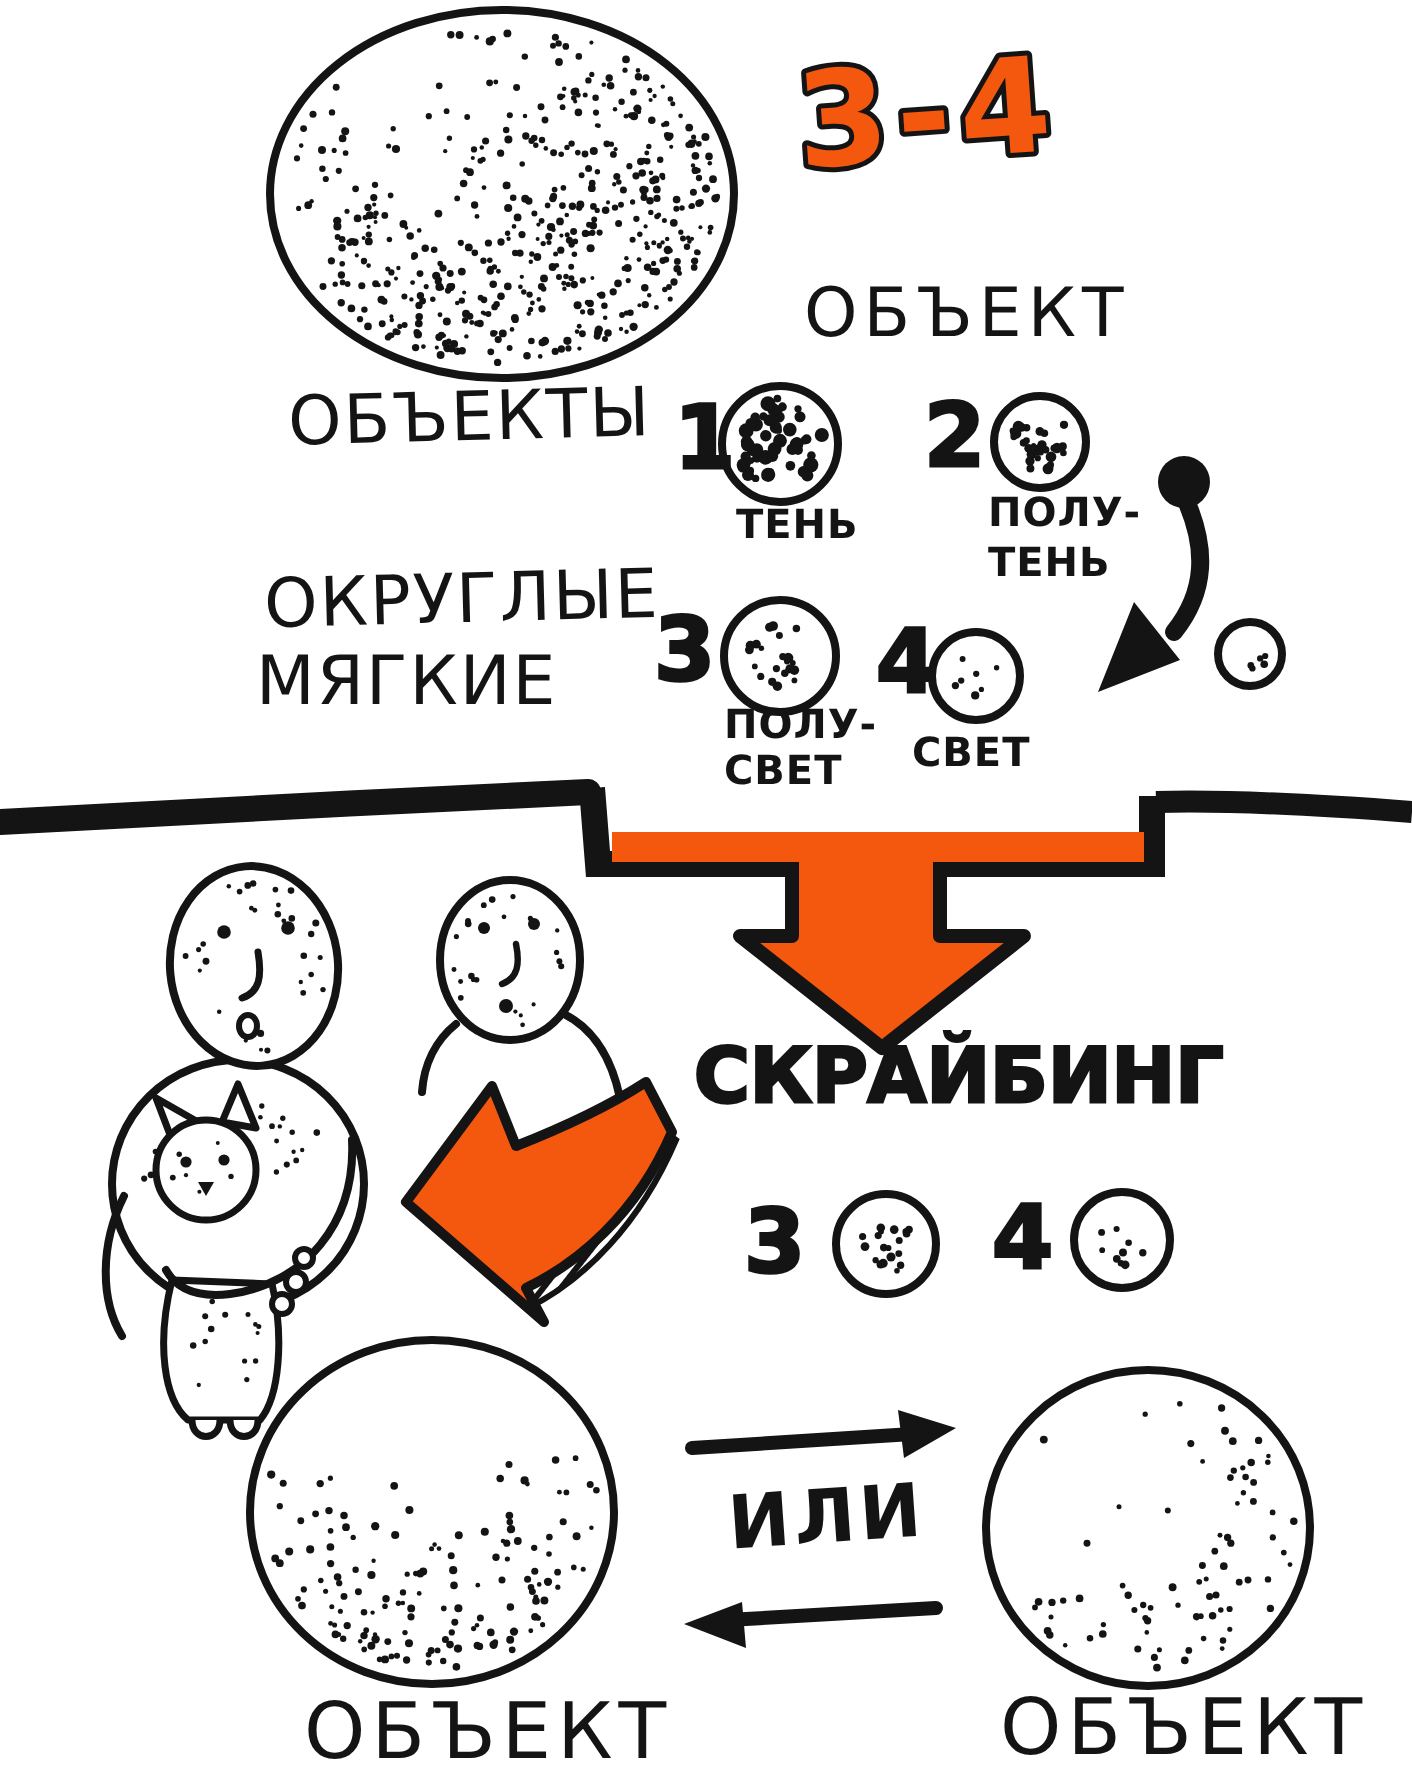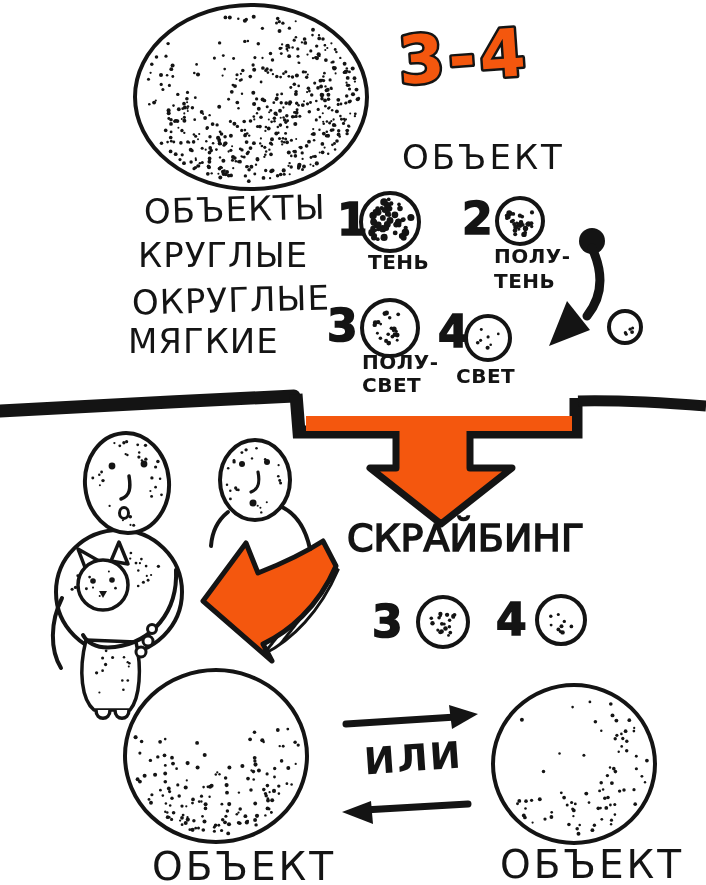--- a/index.html
+++ b/index.html
@@ -4,21 +4,21 @@
 <style>
   html,body{margin:0;padding:0;background:#fff}
   .canvas{position:relative;width:706px;height:885px;background:#FFFFFF;overflow:hidden;
           font-family:"DejaVu Sans",sans-serif;color:#141414}
   .canvas svg.art{position:absolute;left:0;top:0;width:706px;height:885px}
   .txt{position:absolute;white-space:nowrap;line-height:1;color:#141414}
   .t-title{font-size:34px;letter-spacing:3px}
   .t-prop{font-size:34px;letter-spacing:1px}
   .num{font-size:44px;font-weight:bold;-webkit-text-stroke:1.6px #141414}
   .t-label{font-size:20px;font-weight:bold;letter-spacing:.5px}
-  .t-heavy{font-size:38px;font-weight:normal;-webkit-text-stroke:1.6px #141414;letter-spacing:0px}
+  .t-heavy{font-size:38px;font-weight:bold;-webkit-text-stroke:1.6px #141414;letter-spacing:0px}
   .t-or{font-size:37px;font-weight:bold;letter-spacing:2px;transform:rotate(-4deg)}
   .t-obj{font-size:39px;letter-spacing:3px}
   .rot-1{transform:rotate(-1.5deg)}
 </style>
 </head>
 <body>
 
 <div class="canvas">
 
   <svg class="art" viewBox="0 0 706 885">
@@ -1156,21 +1156,20 @@
       <path d="M129,476 C131,488 130,496 121,499" stroke="#141414" stroke-width="3.5" fill="none" stroke-linecap="round"></path>
       <ellipse cx="124" cy="513" rx="4.5" ry="5.5" fill="none" stroke="#141414" stroke-width="3"></ellipse>
     </g>
 
     <text x="398" y="80" transform="rotate(-4 455 55)" style="font-family:&quot;DejaVu Sans&quot;,sans-serif;font-weight:bold;font-size:66px;letter-spacing:4px;fill:#F4570E;stroke:#141414;stroke-width:5px;paint-order:stroke;stroke-linejoin:round">3-4</text>
   </svg>
 
   <div class="txt t-title" style="left:402px;top:140px">ОБЪЕКТ</div>
 
   <div class="txt t-prop rot-1" style="left:144px;top:192px">ОБЪЕКТЫ</div>
-  <div class="txt t-prop" style="left:138px;top:238px">КРУГЛЫЕ</div>
   <div class="txt t-prop rot-1" style="left:132px;top:283px">ОКРУГЛЫЕ</div>
   <div class="txt t-prop" style="left:128px;top:324px">МЯГКИЕ</div>
 
   <div class="txt num" style="left:337px;top:198px">1</div>
   <div class="txt t-label" style="left:368px;top:252px">ТЕНЬ</div>
 
   <div class="txt num" style="left:462px;top:197px">2</div>
   <div class="txt t-label" style="left:494px;top:246px">ПОЛУ-</div>
   <div class="txt t-label" style="left:494px;top:271px">ТЕНЬ</div>
 

